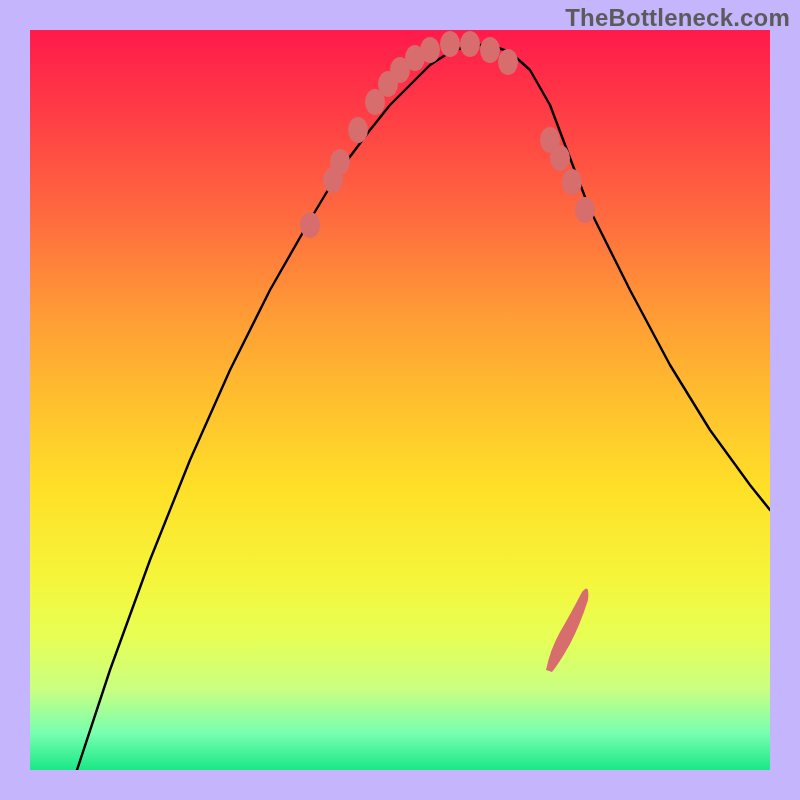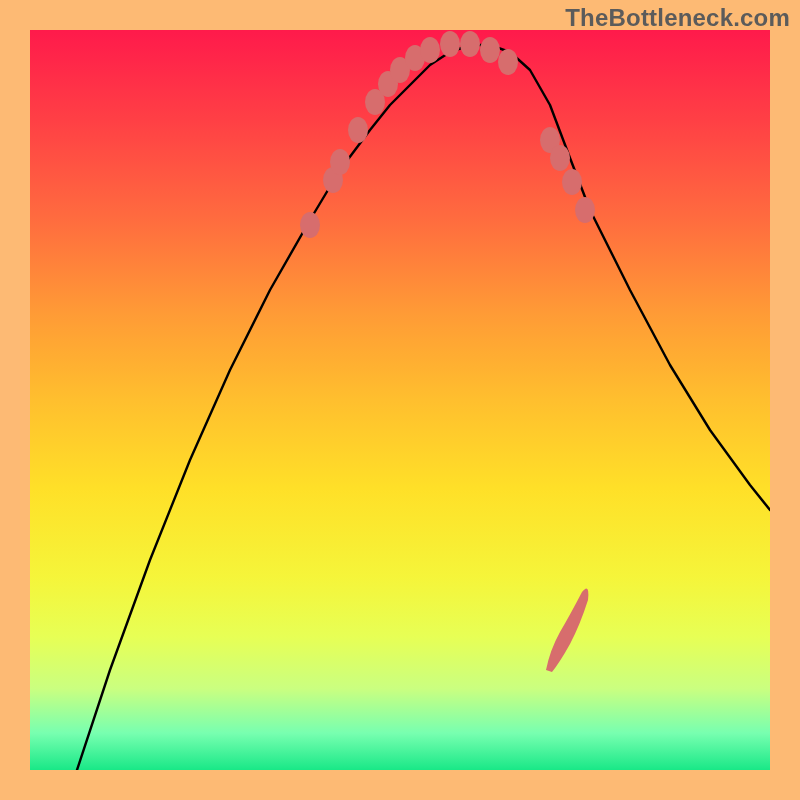--- a/index.html
+++ b/index.html
@@ -9,21 +9,21 @@
     height: 800px;
     background: #000;
     overflow: hidden;
   }
   .frame {
     position: absolute;
     left: 0;
     top: 0;
     width: 800px;
     height: 800px;
-    background: #fdba74;
+    background: #c4b5fd;
   }
   .plot {
     position: absolute;
     left: 30px;
     top: 30px;
     width: 740px;
     height: 740px;
     background: linear-gradient(
       to bottom,
       #ff1a4b 0%,

